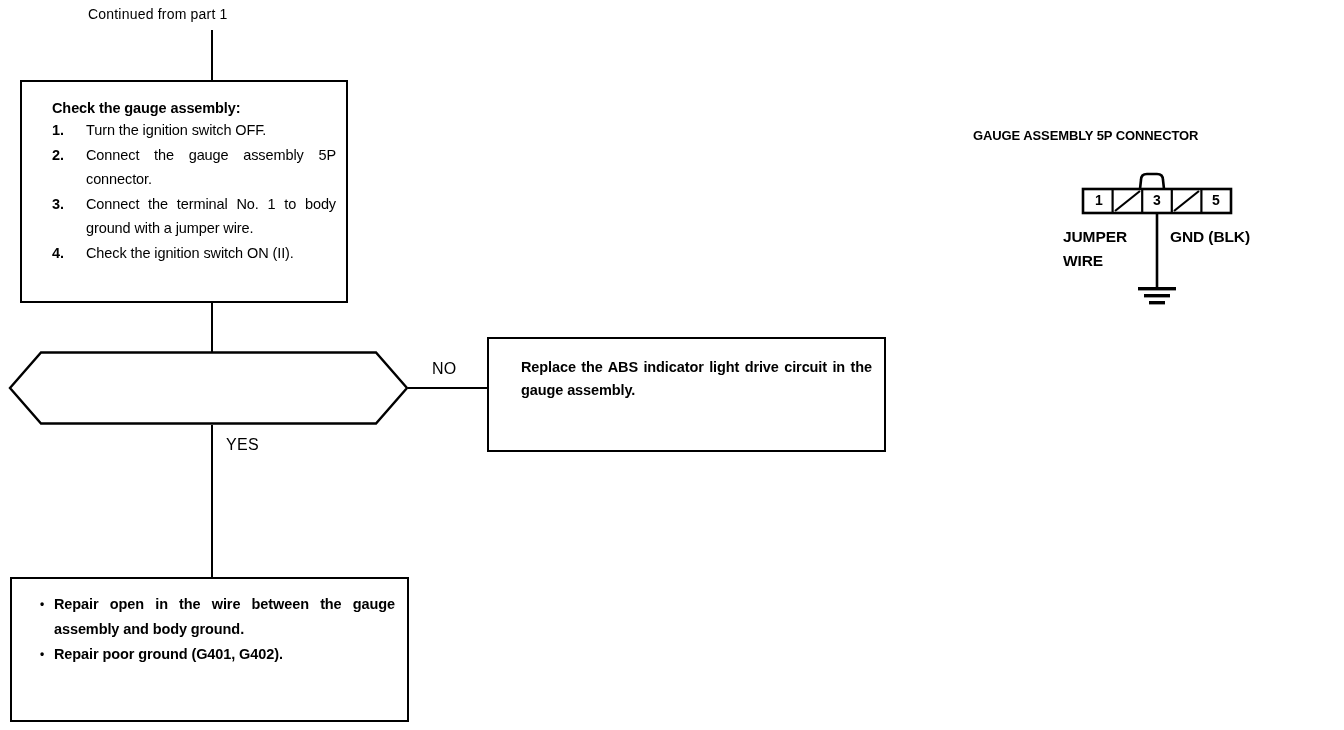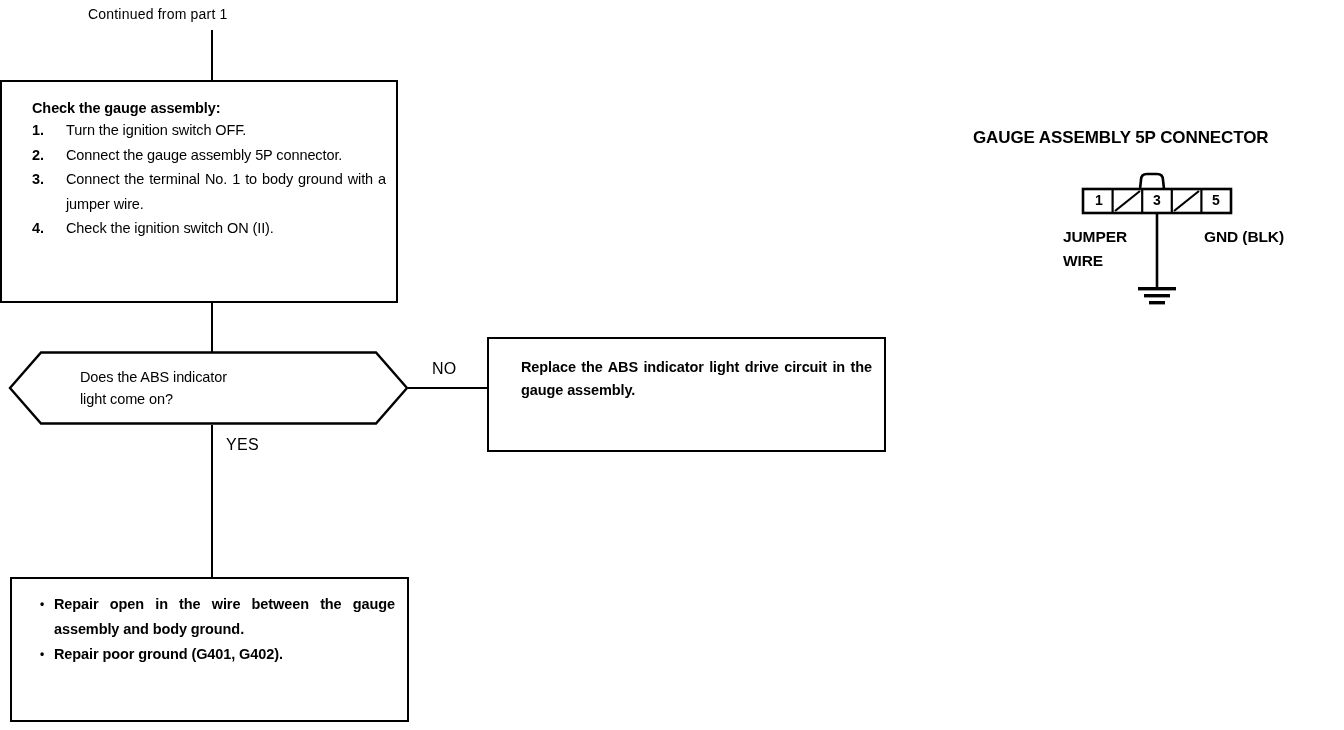--- a/index.html
+++ b/index.html
@@ -40,23 +40,23 @@
   .caption {
     position: absolute;
     font-size: 14px;
     font-weight: 400;
     letter-spacing: 0.2px;
     white-space: nowrap;
   }
 
   
   #instruction-box {
-    left: 0;
+    left: 20px;
     top: 80px;
-    width: 398px;
+    width: 328px;
     height: 223px;
   }
   .instr-inner {
     position: absolute;
     left: 30px;
     top: 18px;
     right: 10px;
   }
   .instr-heading {
     font-size: 14.5px;
@@ -168,21 +168,21 @@
     display: block;
     text-align: justify;
     text-align-last: left;
   }
 
   
   #connector-title {
     position: absolute;
     left: 973px;
     top: 128px;
-    font-size: 17px;
+    font-size: 13px;
     font-weight: bold;
     letter-spacing: -0.1px;
     white-space: nowrap;
   }
   #connector-graphic {
     position: absolute;
     left: 1060px;
     top: 168px;
     width: 190px;
     height: 145px;
@@ -191,21 +191,21 @@
 
   .conn-label {
     position: absolute;
     font-size: 15.5px;
     font-weight: bold;
     letter-spacing: -0.1px;
     white-space: nowrap;
     line-height: 24px;
   }
   #jumper-wire-label { left: 1063px; top: 225px; }
-  #gnd-label { left: 1204px; top: 225px; }
+  #gnd-label { left: 1170px; top: 225px; }
 </style>
 </head>
 <body>
 
 <div class="caption" id="top-caption" style="left:88px; top:6px;">Continued from part 1</div>
 
 <div class="flow-line-v" style="left:211px; top:30px; height:50px;"></div>
 
 <div class="box" id="instruction-box">
   <div class="instr-inner">
@@ -230,22 +230,20 @@
     </ul>
   </div>
 </div>
 
 <div class="flow-line-v" style="left:211px; top:303px; height:50px;"></div>
 
 <div id="decision-hex">
   <svg width="401" height="74" viewBox="0 0 401 74" xmlns="http://www.w3.org/2000/svg">
     <polygon points="33,1.5 368,1.5 399,37 368,72.5 33,72.5 2,37" fill="#ffffff" stroke="#000000" stroke-width="2.4" stroke-linejoin="miter"></polygon>
   </svg>
-  <div class="hex-label">Does the ABS indicator
-light come on?</div>
 </div>
 
 <div class="flow-line-h" style="left:408px; top:387px; width:80px;"></div>
 <div class="branch-label" style="left:432px; top:360px;text-align:center;">NO</div>
 
 <div class="flow-line-v" style="left:211px; top:425px; height:152px;"></div>
 <div class="branch-label" style="left:226px; top:436px;">YES</div>
 
 <div class="box" id="no-result-box">
   <div class="result-text justify-two">Replace the ABS indicator light drive circuit in the gauge assembly.</div>

